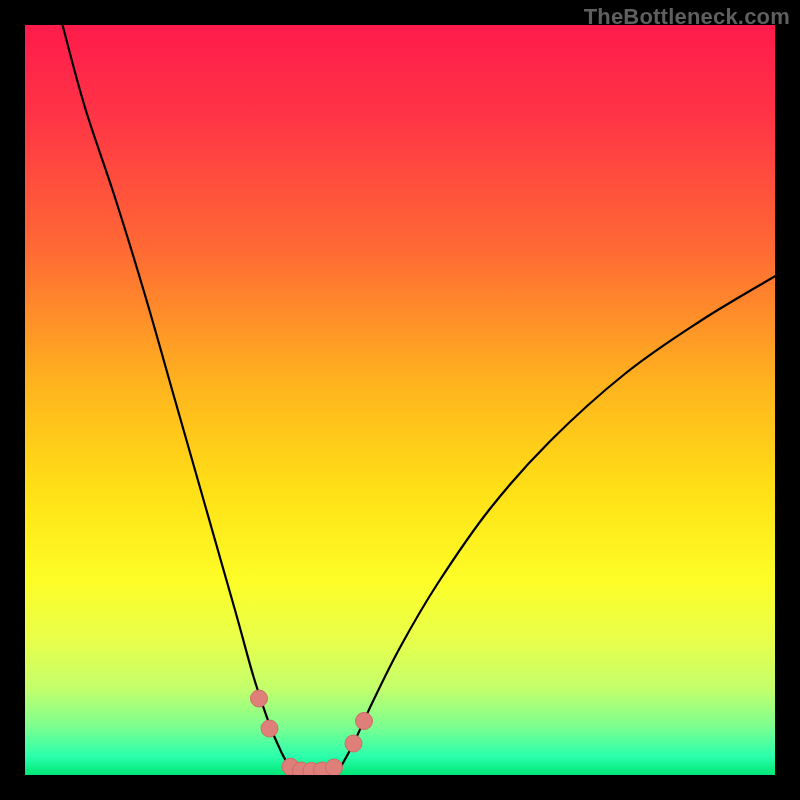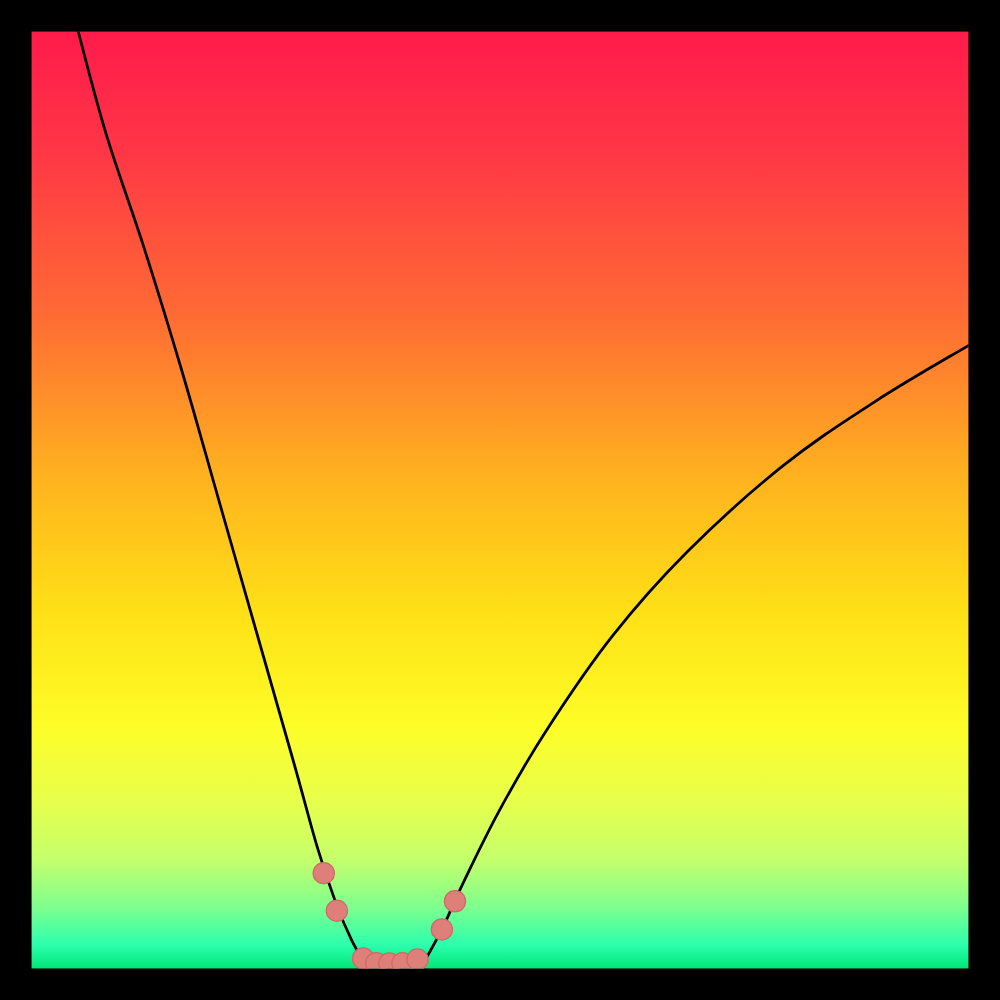--- a/index.html
+++ b/index.html
@@ -49,20 +49,21 @@
     font-size: 22px;
     font-weight: 600;
     color: #5f5f5f;
     letter-spacing: 0.2px;
   }
 </style>
 </head>
 <body>
 
 <div class="frame">
+  <div class="watermark">TheBottleneck.com</div>
   <div class="plot">
     <svg class="gradient" viewBox="0 0 750 750" preserveAspectRatio="none">
       <defs>
         <linearGradient id="bg-grad" x1="0" y1="0" x2="0" y2="1">
             <stop offset="0.00%" stop-color="#ff1b4b"></stop>
             <stop offset="12.00%" stop-color="#ff3446"></stop>
             <stop offset="30.00%" stop-color="#ff6a34"></stop>
             <stop offset="48.00%" stop-color="#ffb41e"></stop>
             <stop offset="62.00%" stop-color="#ffe016"></stop>
             <stop offset="74.00%" stop-color="#fdfd27"></stop>

